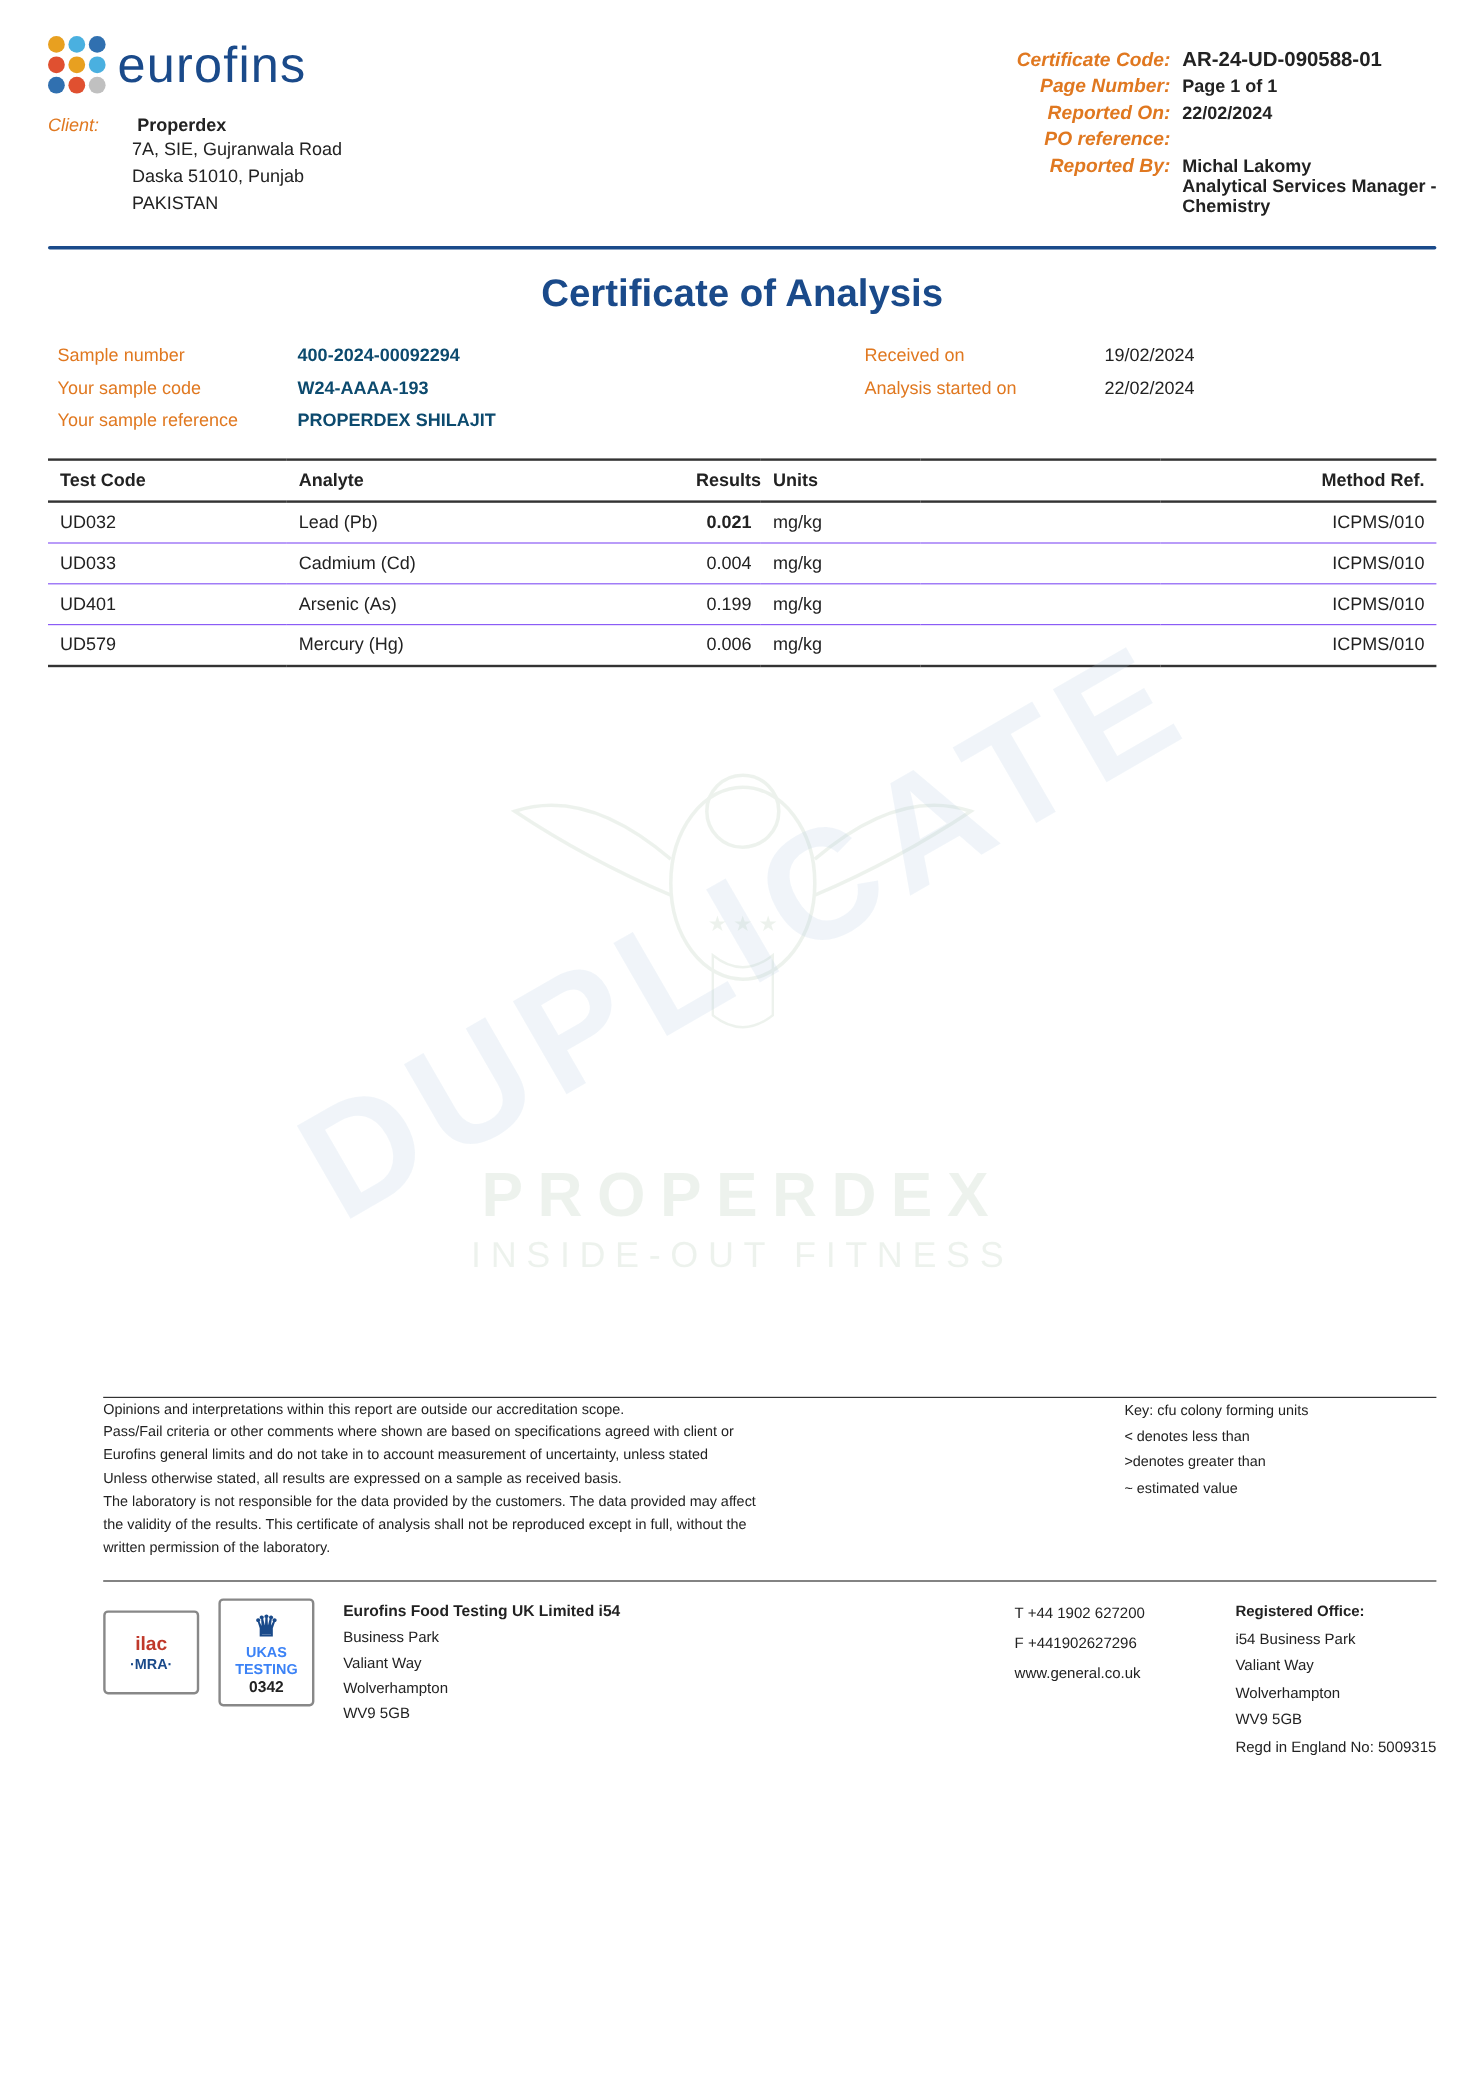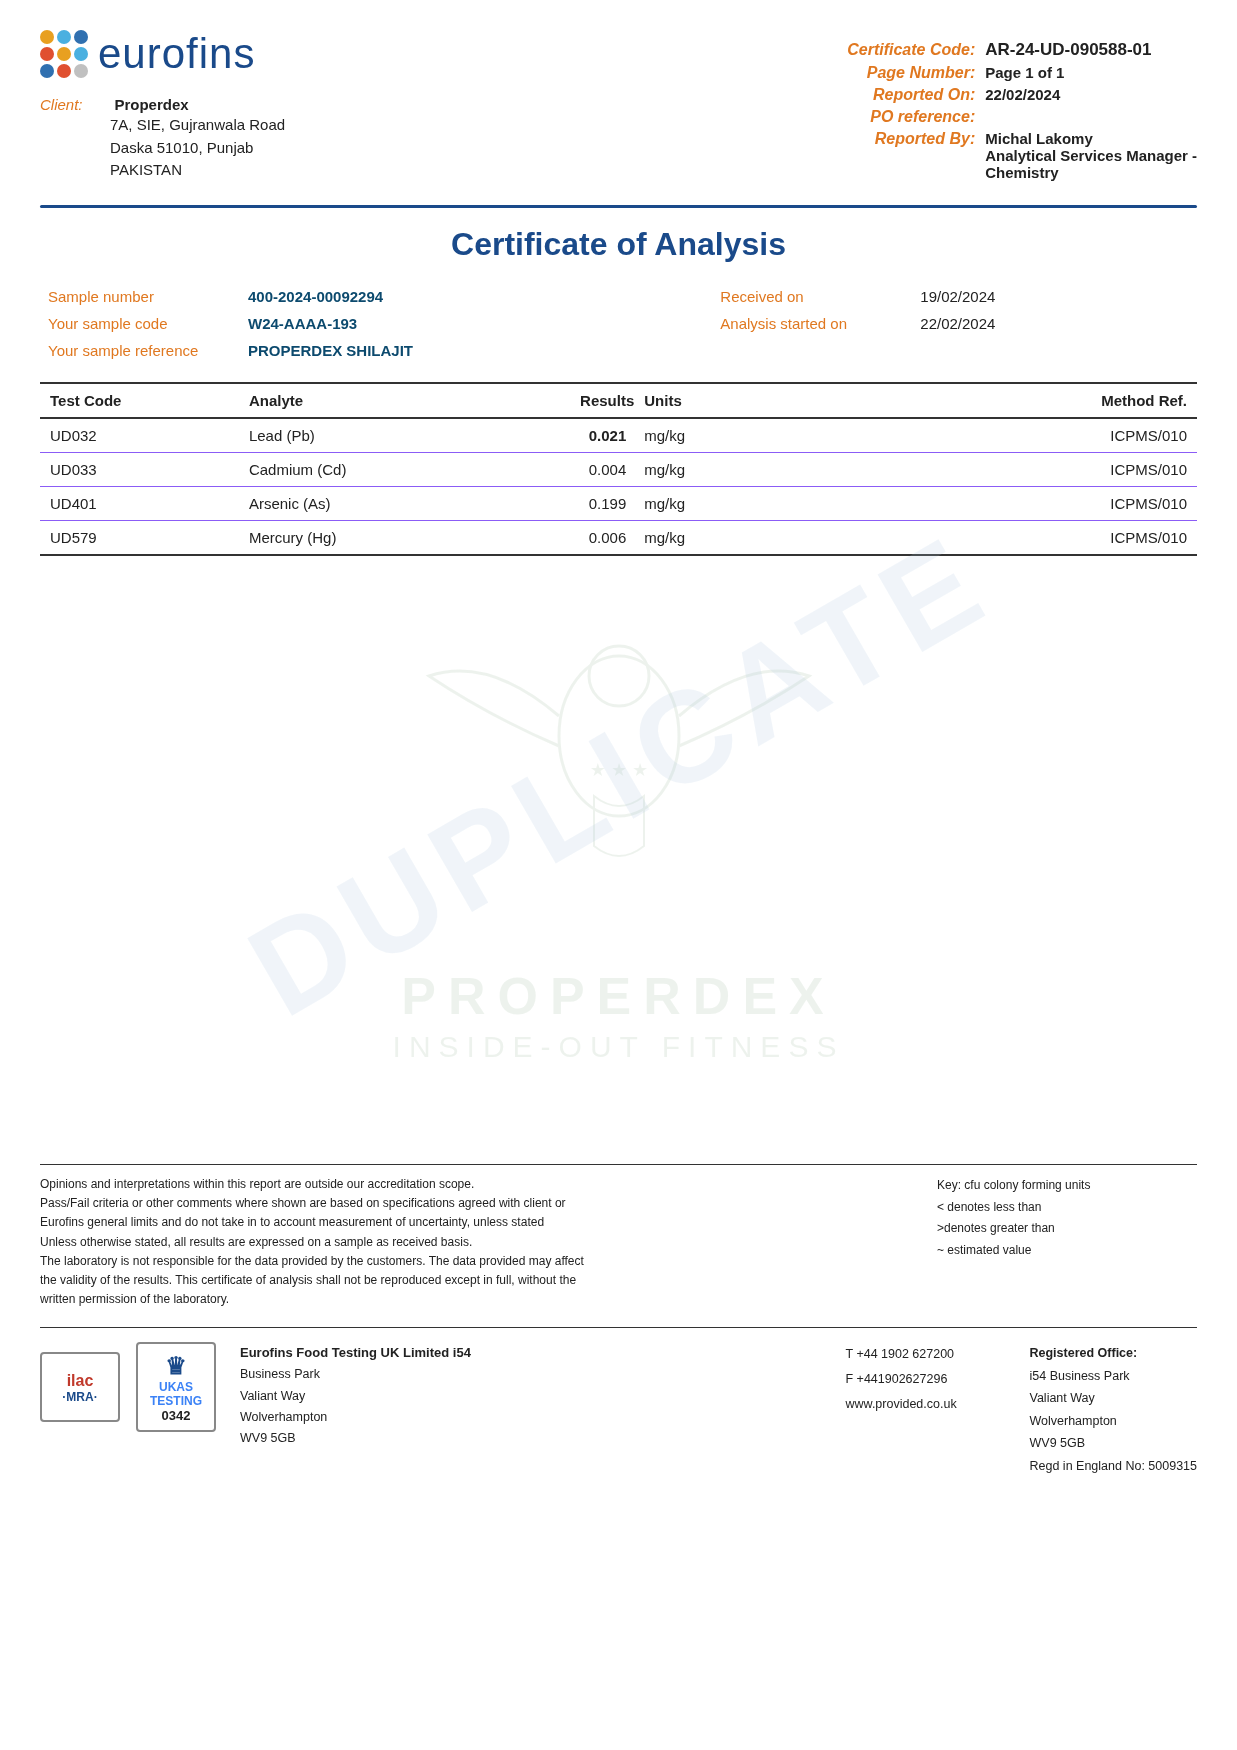--- a/index.html
+++ b/index.html
@@ -204,21 +204,21 @@
       font-weight: bold;
       opacity: 0.18;
       letter-spacing: 10px;
       pointer-events: none;
       white-space: nowrap;
     }
     
     .footer-top-line {
       border-top: 1px solid #333;
       margin-top: 10px;
-      padding-top: 10px;
+      margin-left: 46px;
     }
     .footer-notes {
       display: flex;
       gap: 20px;
       margin-bottom: 18px;
     }
     .footer-notes-left {
       flex: 1;
       font-size: 12px;
       color: #222;
@@ -498,21 +498,21 @@
       <div class="footer-eurofins-info">
         <div class="company-name">Eurofins Food Testing UK Limited   i54</div>
         <div>Business Park</div>
         <div>Valiant Way</div>
         <div>Wolverhampton</div>
         <div>WV9 5GB</div>
       </div>
       <div class="footer-contact">
         <div>T +44 1902 627200</div>
         <div>F +441902627296</div>
-        <div>www.provided.co.uk</div>
+        <div>www.general.co.uk</div>
       </div>
       <div class="footer-registered">
         <div style="font-weight:bold;">Registered Office:</div>
         <div>i54 Business Park</div>
         <div>Valiant Way</div>
         <div>Wolverhampton</div>
         <div>WV9 5GB</div>
         <div>Regd in England No: 5009315</div>
       </div>
     </div>

